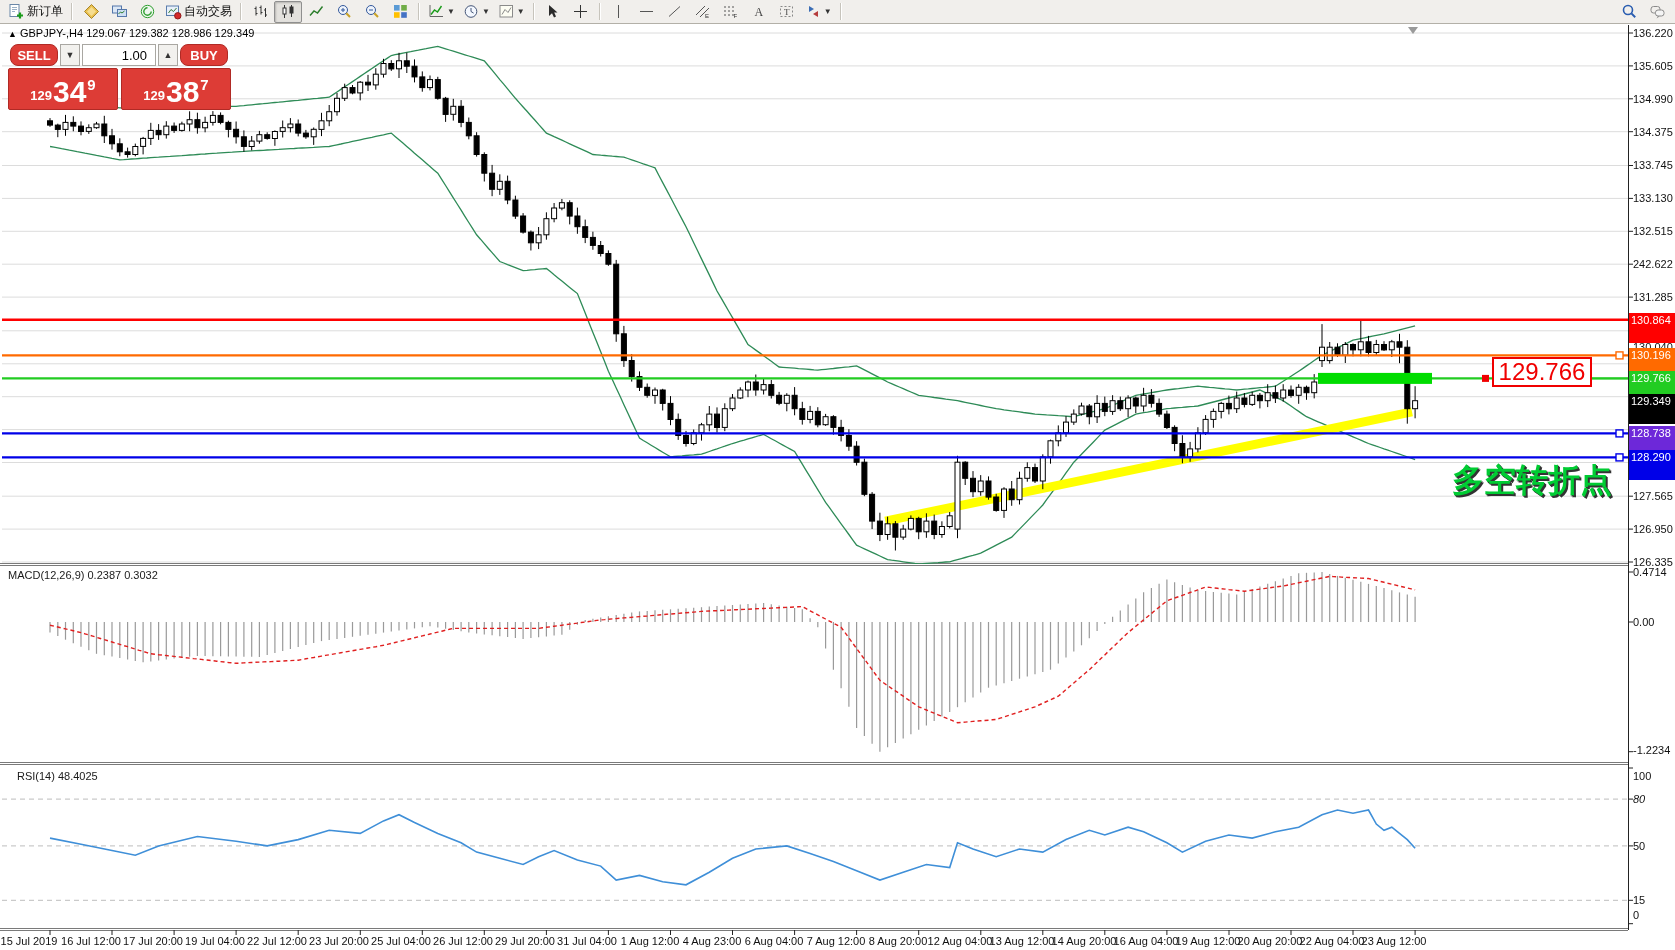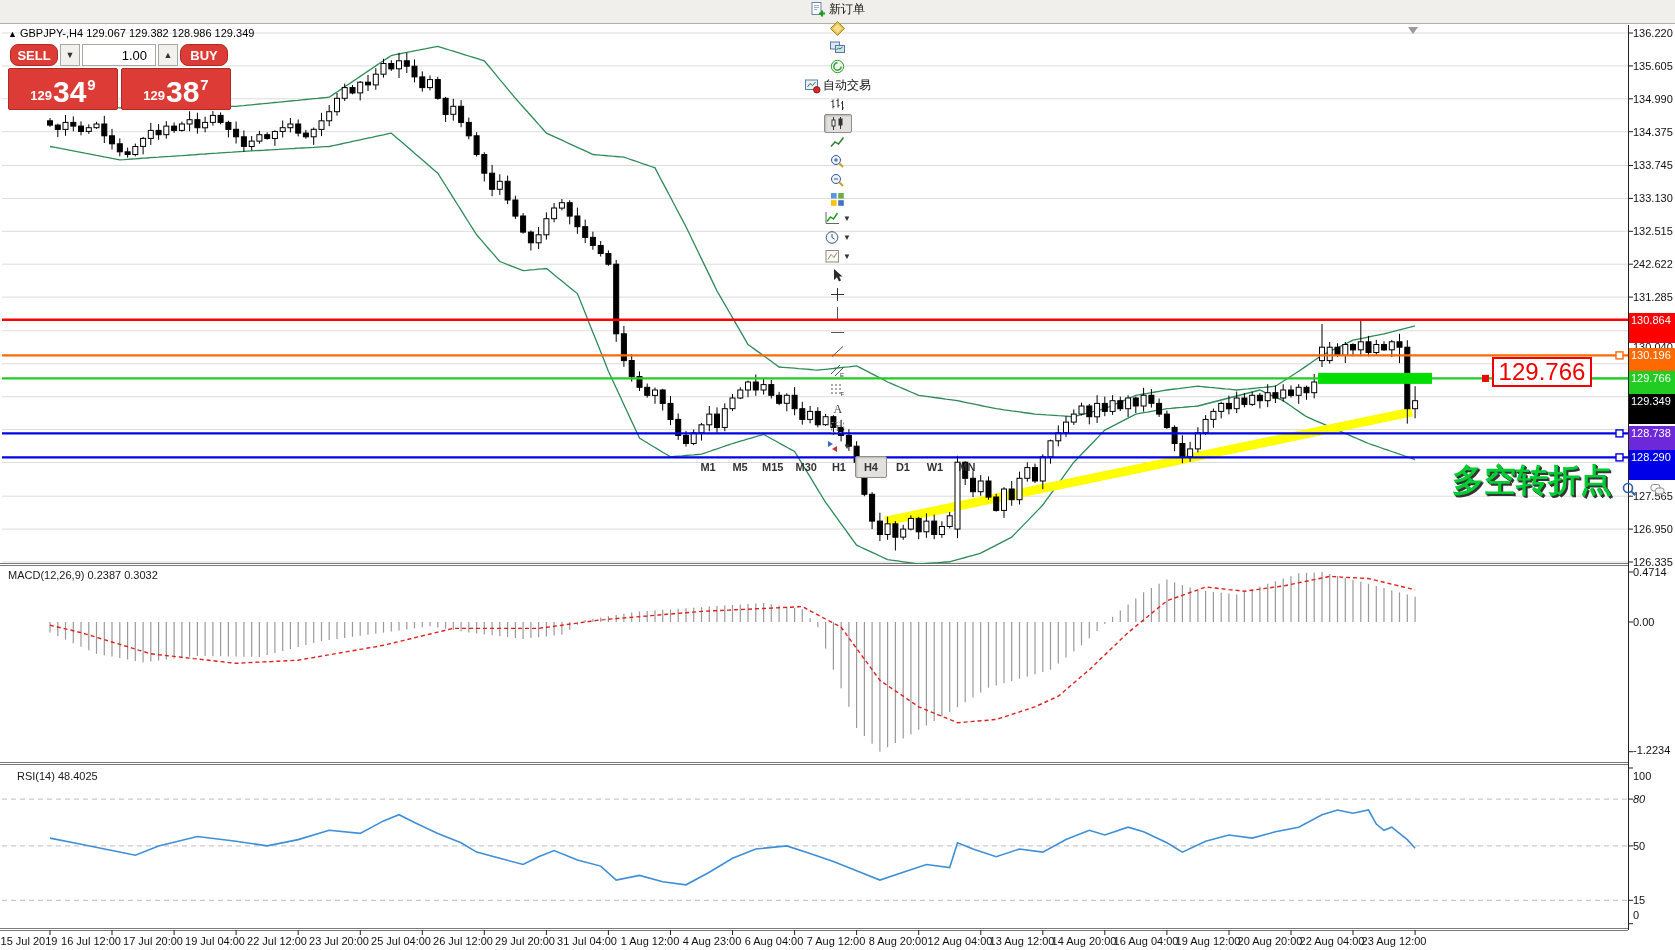--- a/index.html
+++ b/index.html
@@ -1,20 +1,20 @@
 <!DOCTYPE html>
 <html><head>
 <meta charset="utf-8">
 <style>
   html,body{margin:0;padding:0;background:#fff;}
   body{width:1675px;height:950px;overflow:hidden;font-family:"Liberation Sans",sans-serif;}
   #app{position:relative;width:1675px;height:950px;background:#fff;}
   
   .toolbar{position:absolute;top:0;left:0;width:1675px;height:24px;background:#f1efec;
-           border-bottom:1px solid #b3b0a8;display:flex;align-items:center;padding:0 4px;z-index:50;box-sizing:border-box;flex-direction:column;}
+           border-bottom:1px solid #b3b0a8;display:flex;align-items:center;padding:0 4px;z-index:50;box-sizing:border-box;}
   .tbtn{height:20px;min-width:20px;display:flex;align-items:center;justify-content:center;gap:2px;
         padding:0 3px;border:1px solid transparent;border-radius:2px;color:#222;font-size:12px;cursor:default;}
   .tbtn.active{border:1px solid #8f8f8f;background:#e3e1dd;box-shadow:inset 1px 1px 2px rgba(0,0,0,.2);}
   .tsep{width:1px;height:17px;background:#c7c4bc;margin:0 4px;border-right:1px solid #fff;}
   .ic{width:17px;height:17px;display:block;}
   .caret{font-size:8px;color:#333;line-height:8px;}
   .tf-btn{font-size:11px;font-weight:bold;color:#333;padding:0 5px;}
   .tb-label{font-size:12px;color:#111;white-space:nowrap;}
   .tb-right{margin-left:auto;display:flex;align-items:center;}
   
@@ -204,31 +204,20 @@
       </svg>
     </div>
     <div class="tbtn">
       <svg class="ic" viewBox="0 0 17 17">
         <polygon points="4,3 9,6 4,9" fill="#3b6db5"></polygon>
           <polygon points="13,8 8,11 13,14" fill="#b53b3b"></polygon>
       </svg>
       <span class="caret">▼</span>
     </div>
     <div class="tsep"></div>
-    <div id="tf-group" style="display:flex;align-items:center;">
-        <span class="tbtn tf-btn">M1</span>
-        <span class="tbtn tf-btn">M5</span>
-        <span class="tbtn tf-btn">M15</span>
-        <span class="tbtn tf-btn">M30</span>
-        <span class="tbtn tf-btn">H1</span>
-        <span class="tbtn tf-btn active">H4</span>
-        <span class="tbtn tf-btn">D1</span>
-        <span class="tbtn tf-btn">W1</span>
-        <span class="tbtn tf-btn">MN</span>
-      </div>
     <div class="tb-right">
       <div class="tbtn">
         <svg class="ic" viewBox="0 0 17 17">
           <circle cx="7" cy="7" r="4.5" fill="none" stroke="#2a5db0" stroke-width="1.6"></circle>
           <line x1="10.4" y1="10.4" x2="14.2" y2="14.2" stroke="#2a5db0" stroke-width="2"></line>
         </svg>
       </div>
       <div class="tbtn">
         <svg class="ic" viewBox="0 0 17 17">
           <rect x="2" y="3.5" width="9" height="6.5" rx="2.5" fill="none" stroke="#8a8a8a"></rect>

